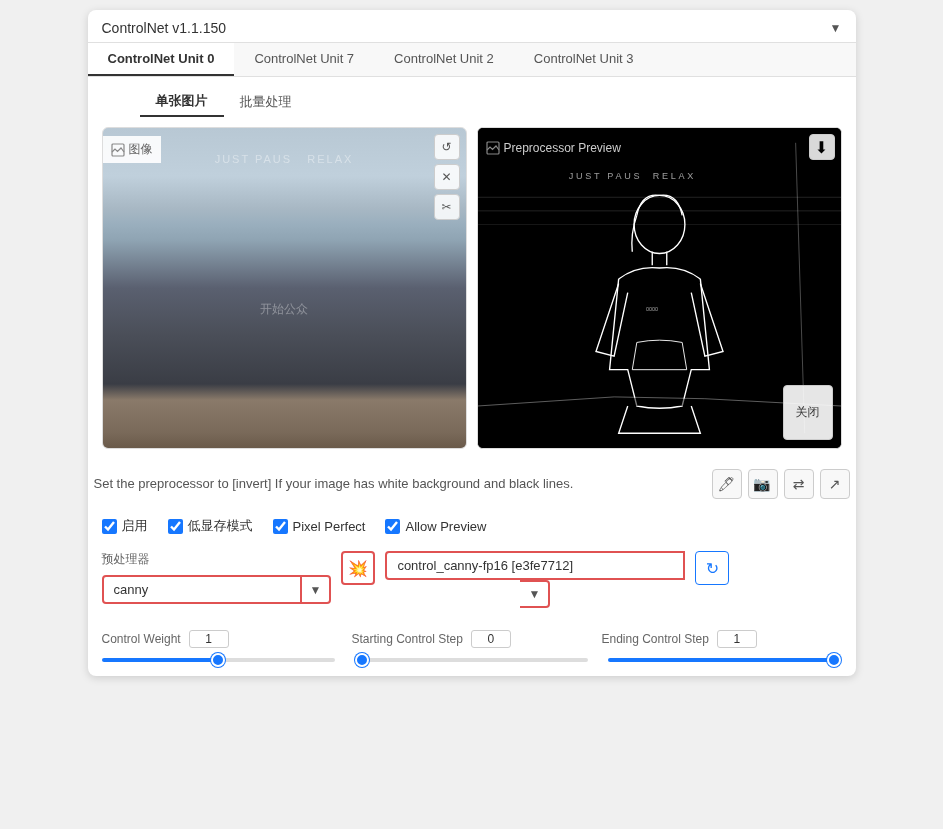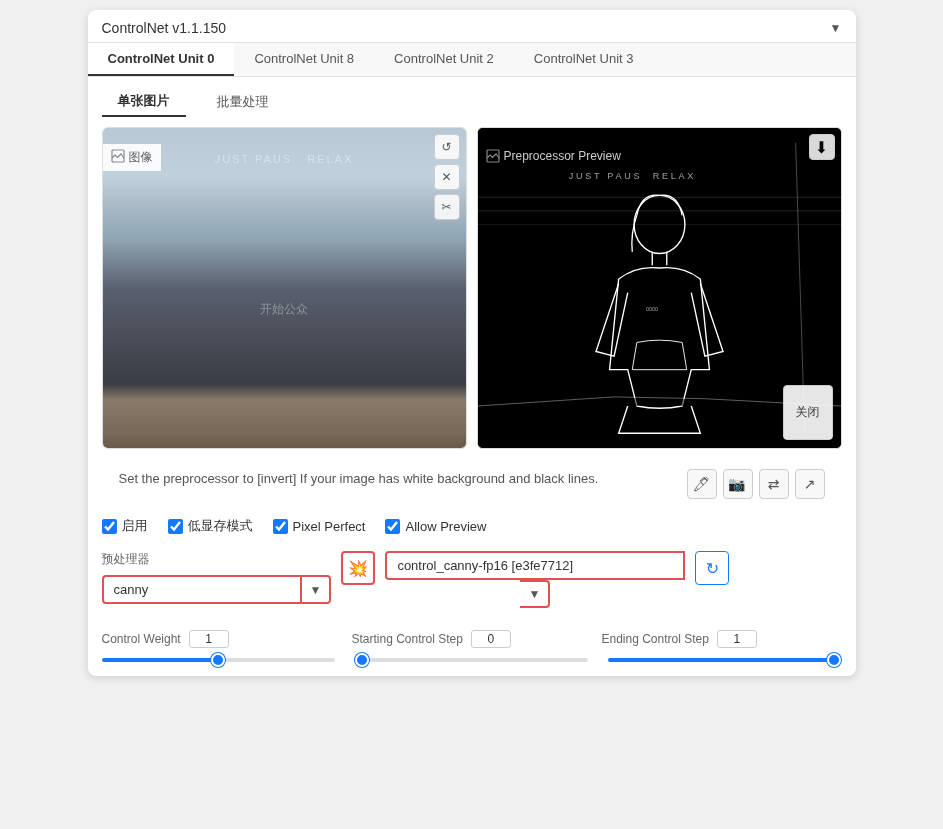--- a/index.html
+++ b/index.html
@@ -50,21 +50,22 @@
     }
     .unit-tab.active {
       color: #333;
       font-weight: 600;
       border-bottom: 2px solid #333;
       background: #fff;
     }
     .inner-tabs {
       display: flex;
       padding: 10px 14px 0 14px;
-      gap: 15px;
+      gap: 0;
+      margin-left: 38px;
     }
     .inner-tab {
       padding: 5px 16px;
       font-size: 13px;
       cursor: pointer;
       color: #555;
       border: none;
       background: none;
     }
     .inner-tab.active {
@@ -81,27 +82,27 @@
       flex: 1;
       border: 1px solid #ddd;
       border-radius: 6px;
       overflow: hidden;
       position: relative;
       background: #f5f5f5;
       min-height: 320px;
     }
     .image-panel-header {
       display: flex;
-      align-items: flex-start;
+      align-items: center;
       padding: 5px 8px;
       font-size: 12px;
       color: #666;
       background: rgba(255,255,255,0.9);
       position: absolute;
-      top: 16px;
+      top: 8px;
       left: 0;
       z-index: 2;
     }
     .image-panel-header svg {
       margin-right: 4px;
     }
     .image-controls {
       position: absolute;
       top: 6px;
       right: 6px;
@@ -155,22 +156,23 @@
     .close-btn {
       padding: 18px 12px;
       background: rgba(255,255,255,0.9);
       border: 1px solid #ccc;
       border-radius: 4px;
       cursor: pointer;
       font-size: 12px;
       color: #333;
     }
     .info-row {
-      padding: 10px 31px;
-      display: flex;
+      padding: 10px 6px;
+      display: flex;
+      align-items: center;
       gap: 10px;
     }
     .info-text {
       font-size: 13px;
       color: #555;
       flex: 1;
       line-height: 1.5;
     }
     .icon-actions {
       display: flex;
@@ -420,21 +422,21 @@
 
 <div class="container">
 
   <div class="title-bar">
     <span class="title-text">ControlNet v1.1.150</span>
     <span class="collapse-btn">▼</span>
   </div>
 
   <div class="unit-tabs">
     <div class="unit-tab active">ControlNet Unit 0</div>
-    <div class="unit-tab">ControlNet Unit 8</div>
+    <div class="unit-tab">ControlNet Unit 7</div>
     <div class="unit-tab">ControlNet Unit 2</div>
     <div class="unit-tab">ControlNet Unit 3</div>
   </div>
 
   <div class="inner-tabs">
     <button class="inner-tab active">单张图片</button>
     <button class="inner-tab">批量处理</button>
   </div>
 
   <div class="image-area">

